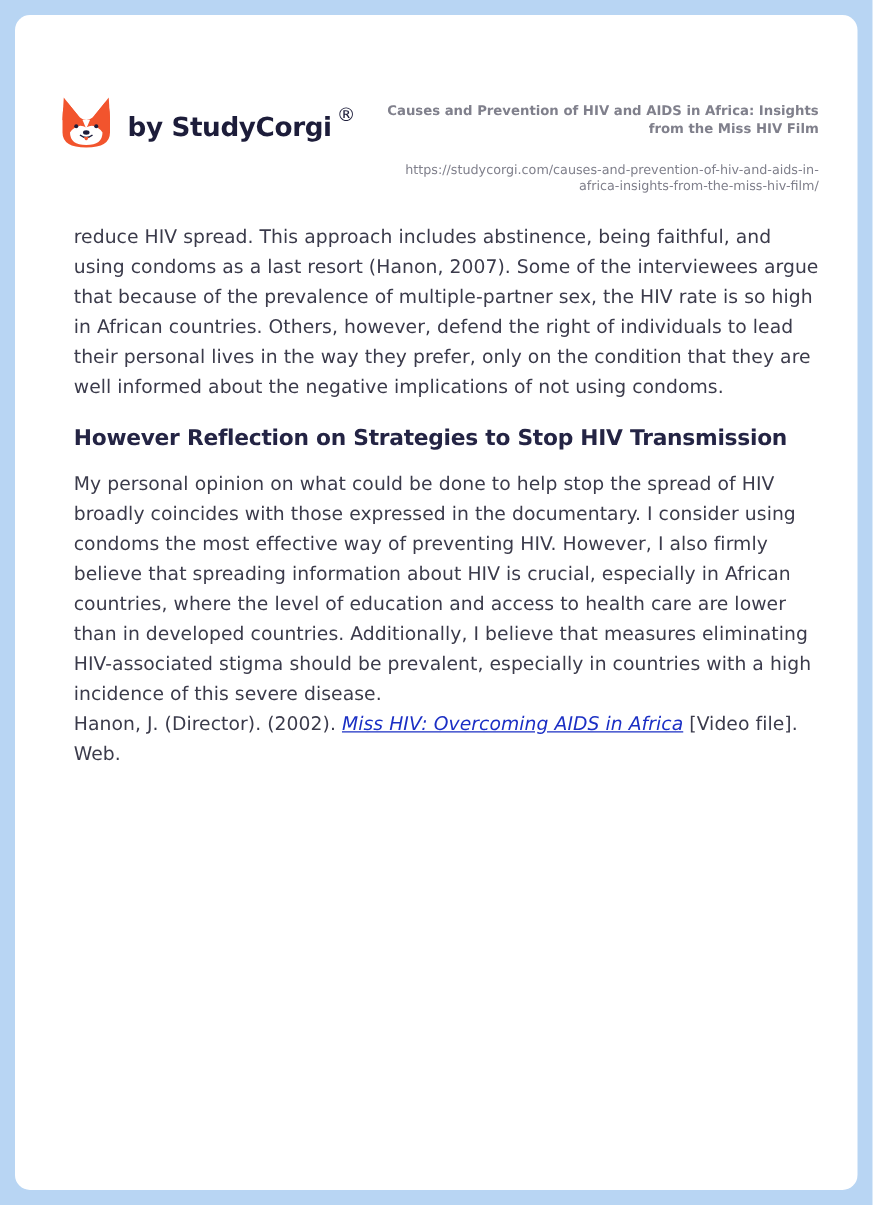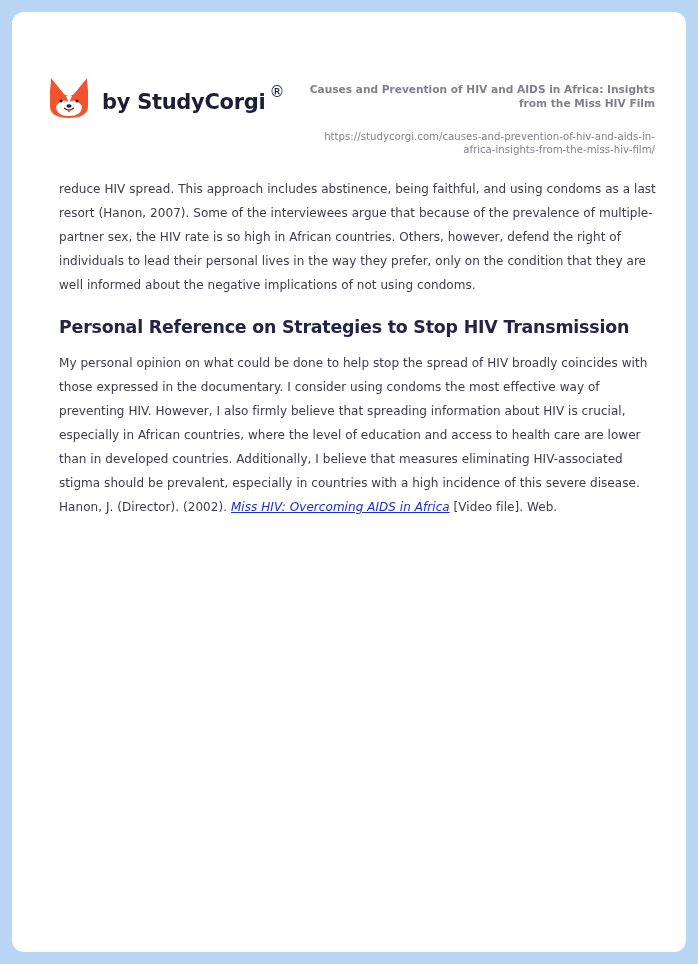--- a/index.html
+++ b/index.html
@@ -66,21 +66,21 @@
       color: #80808c;
     }
     .content {
       position: absolute;
       left: 47px; top: 165px;
       width: 598px;
       color: #3a3a4a;
     }
     .para {
       font-family: "DejaVu Sans", sans-serif;
-      font-size: 12px;
+      font-size: 15px;
       line-height: 24px;
       margin: 0;
       color: #3b3b4b;
       letter-spacing: 0.05px;
     }
     .h2 {
       font-family: "DejaVu Sans", sans-serif;
       font-weight: bold;
       font-size: 17.4px;
       line-height: 24px;
@@ -126,18 +126,18 @@
     </div>
     <div class="meta">
       <div class="meta-title">Causes and Prevention of HIV and AIDS in Africa: Insights from the Miss HIV Film</div>
       <div class="meta-url">https://studycorgi.com/causes-and-prevention-of-hiv-and-aids-in-africa-insights-from-the-miss-hiv-film/</div>
     </div>
   </div>
 
   <div class="content">
     <p class="para">reduce HIV spread. This approach includes abstinence, being faithful, and using condoms as a last resort (Hanon, 2007). Some of the interviewees argue that because of the prevalence of multiple-partner sex, the HIV rate is so high in African countries. Others, however, defend the right of individuals to lead their personal lives in the way they prefer, only on the condition that they are well informed about the negative implications of not using condoms.</p>
 
-    <h2 class="h2">Personal Reference on Strategies to Stop HIV Transmission</h2>
+    <h2 class="h2">However Reflection on Strategies to Stop HIV Transmission</h2>
     <p class="para">My personal opinion on what could be done to help stop the spread of HIV broadly coincides with those expressed in the documentary. I consider using condoms the most effective way of preventing HIV. However, I also firmly believe that spreading information about HIV is crucial, especially in African countries, where the level of education and access to health care are lower than in developed countries. Additionally, I believe that measures eliminating HIV-associated stigma should be prevalent, especially in countries with a high incidence of this severe disease.</p>
 
     <p class="para"><span>Hanon, J. (Director). (2002). </span><a class="ref-link">Miss HIV: Overcoming AIDS in Africa</a><span> [Video file]. Web.</span></p>
   </div>
 </div>
 
 </body></html>

